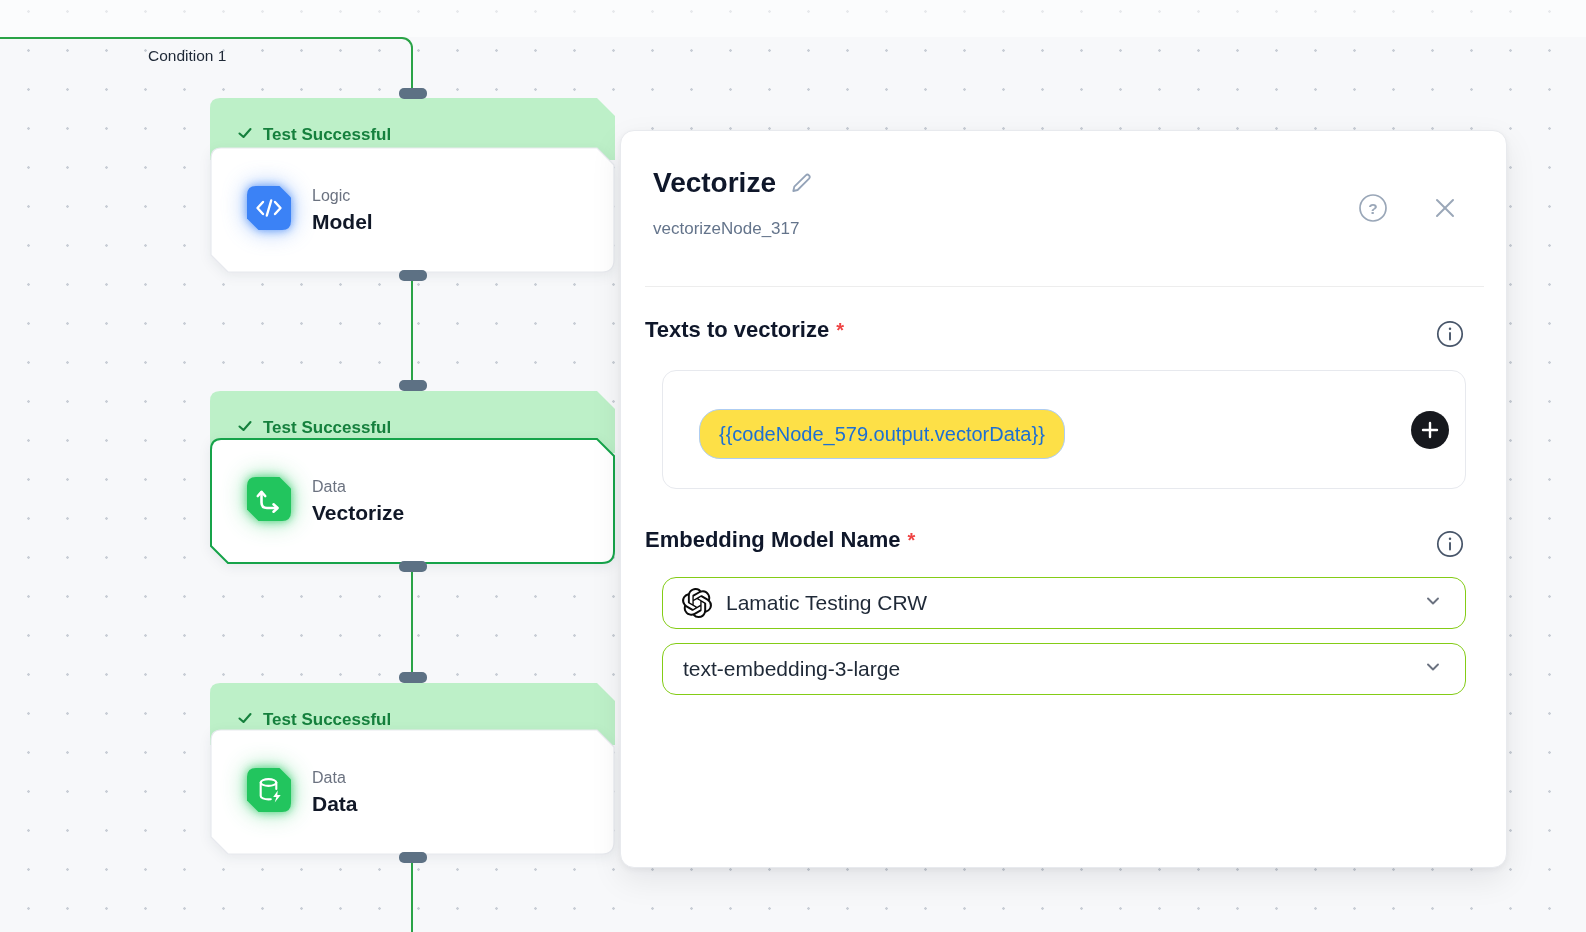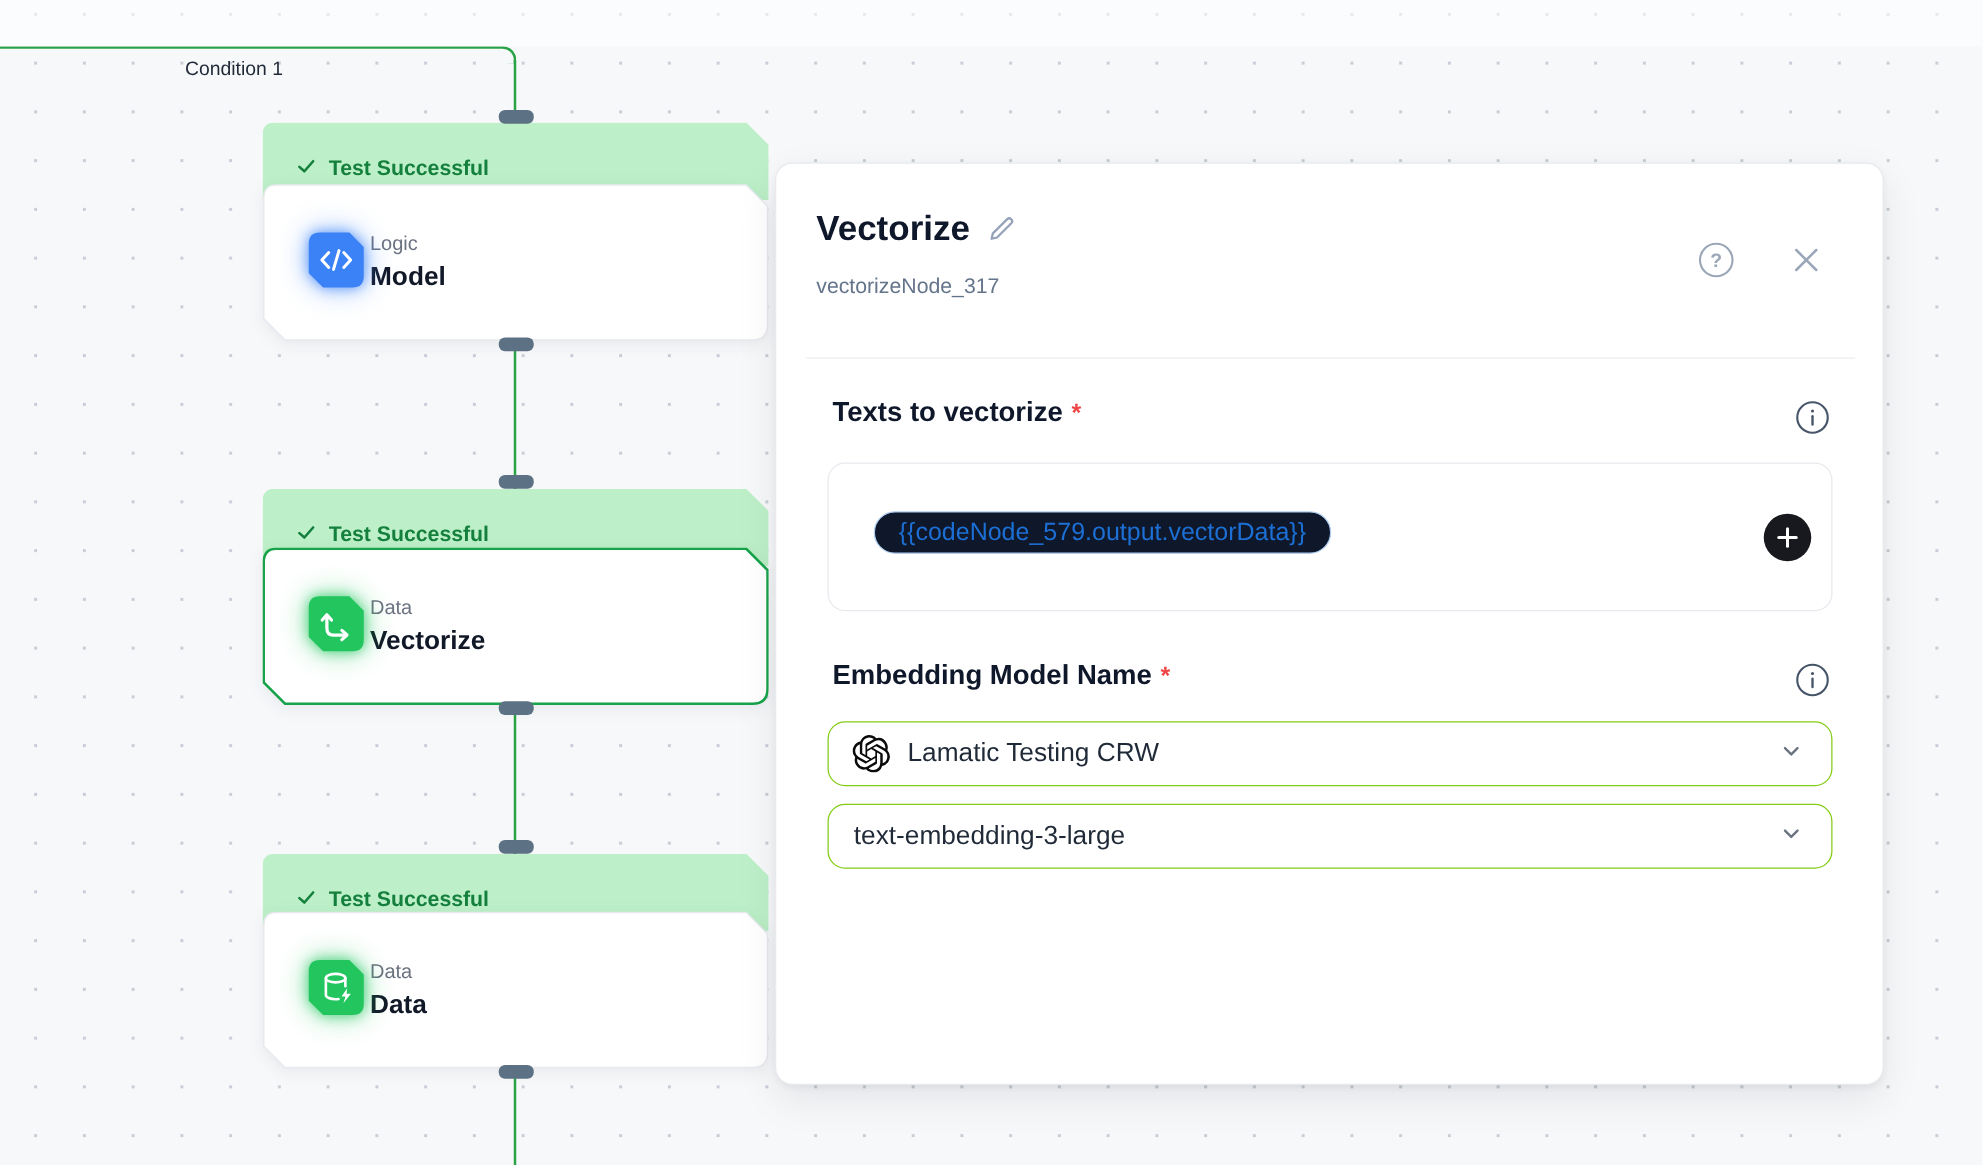--- a/index.html
+++ b/index.html
@@ -29,21 +29,21 @@
   .banner {
     position:absolute; left:0; top:0; width:405px; height:62px;
     background:#bdf0c8;
     clip-path: path("M10 0 H387 L405 18 V62 H0 V10 Q0 0 10 0 Z");
     display:flex; align-items:center; padding:11px 0 0 26px; gap:9px;
     color:#15803d; font-size:17px; font-weight:700;
   }
   .banner .chk { margin-top:1px; }
   .card-wrap { position:absolute; left:0; width:405px; height:126px; }
   .card-svg { position:absolute; left:0; top:0; filter:drop-shadow(0 3px 6px rgba(15,23,42,.07)); }
-  .card-content { position:absolute; left:0; top:0; width:405px; height:126px; display:flex; align-items:center; padding-left:36px; gap:4px; }
+  .card-content { position:absolute; left:0; top:0; width:405px; height:126px; display:flex; align-items:center; padding-left:36px; gap:20px; }
   .node-icon { flex:0 0 auto; }
   .glow-blue  { filter:drop-shadow(0 0 5px rgba(59,130,246,.75)) drop-shadow(0 0 11px rgba(59,130,246,.45)); }
   .glow-green { filter:drop-shadow(0 0 5px rgba(34,197,94,.75))  drop-shadow(0 0 11px rgba(34,197,94,.45)); }
   .node-text .cat { font-size:16px; color:#6b7280; font-weight:500; margin-bottom:5px; }
   .node-text .ttl { font-size:21px; color:#111827; font-weight:700; }
 
   .handle {
     position:absolute; left:398.5px; width:28px; height:11px;
     background:#5d7184; border-radius:5px; z-index:3;
   }
@@ -55,32 +55,32 @@
     box-shadow:0 12px 32px rgba(2,6,23,.08), 0 2px 6px rgba(2,6,23,.05);
   }
   .panel-title-row { position:absolute; left:32px; top:36px; display:flex; align-items:center; gap:14px; }
   .panel-title { font-size:28px; font-weight:700; color:#0f172a; }
   .panel-subtitle { position:absolute; left:32px; top:88px; font-size:17px; color:#64748b; }
   .icon-btn { position:absolute; cursor:pointer; background:none; border:none; line-height:0; }
   .help-btn  { left:737px; top:62px; }
   .close-btn { left:811px; top:64px; }
   .header-divider { position:absolute; left:24px; top:155px; width:839px; height:1px; background:#ededed; }
 
-  .section-label { position:absolute; left:45px; font-size:22px; font-weight:700; color:#0f172a;text-align:right; }
+  .section-label { position:absolute; left:24px; font-size:22px; font-weight:700; color:#0f172a;text-align:right; }
   .req { color:#ef4444; font-size:20px; margin-left:7px; font-weight:700; }
   .info-btn { left:815px; }
 
   .field-box {
     position:absolute; left:41px; top:239px; width:804px; height:119px;
     background:#fff; border:1px solid #e7e9ee; border-radius:14px;
   }
   .pill {
-    position:absolute; left:36px; top:38px; height:34px;
+    position:absolute; left:36px; top:38px; height:50px;
     display:inline-flex; align-items:center; padding:0 19px;
-    background:#0f172a; border:1px solid #aecdf2; border-radius:21px;
+    background:#fde047; border:1px solid #aecdf2; border-radius:21px;
     font-size:20px; color:#1c6fd4; cursor:pointer; white-space:nowrap;
   }
   .plus-btn {
     position:absolute; left:748px; top:40px; width:38px; height:38px; border:none;
     border-radius:50%; background:#17191e; display:flex; align-items:center; justify-content:center; cursor:pointer;
   }
 
   .select-box {
     position:absolute; left:41px; width:804px; height:52px;
     background:#fff; border:1px solid #84cc16; border-radius:14px;

